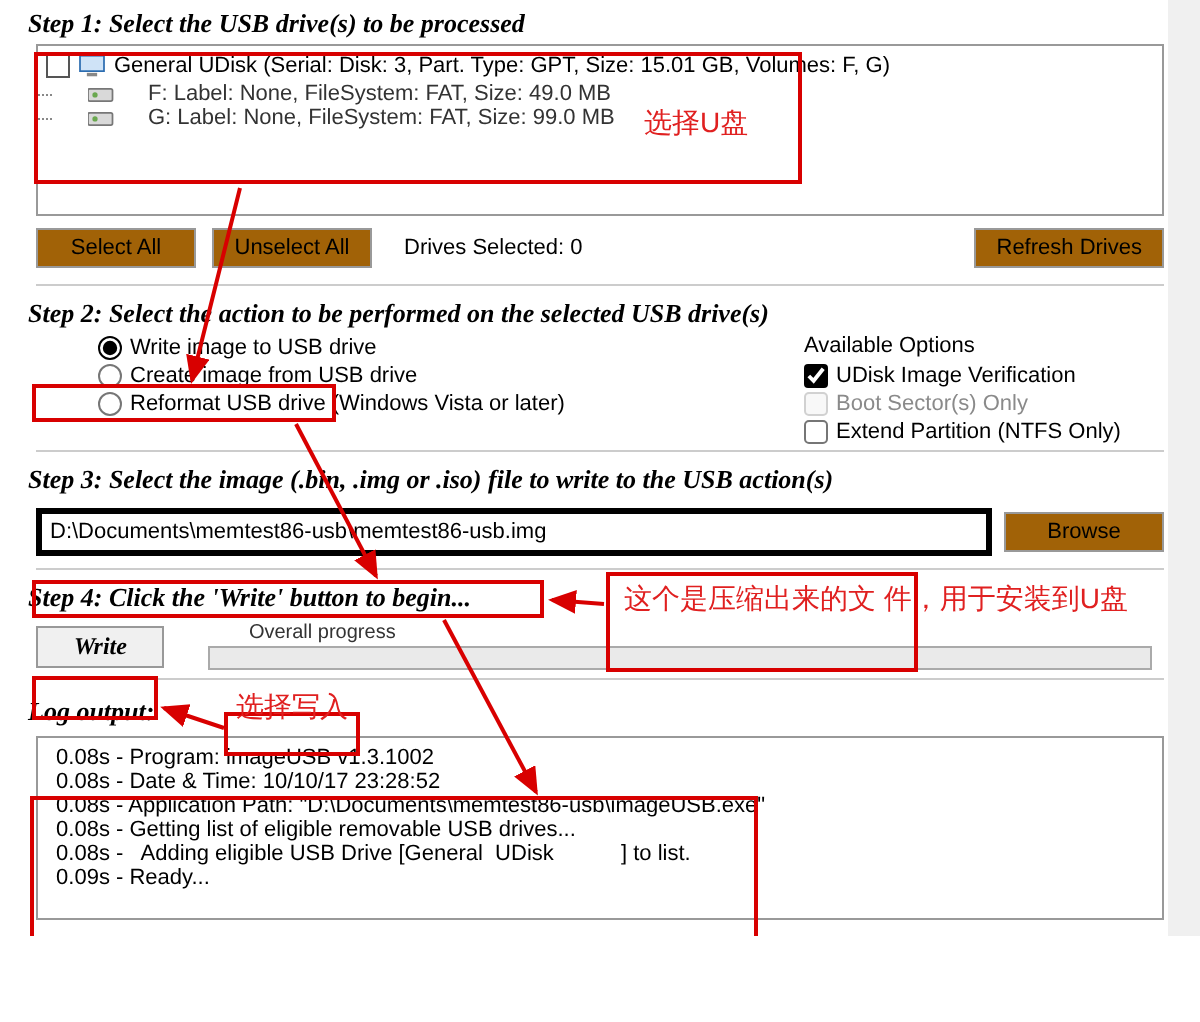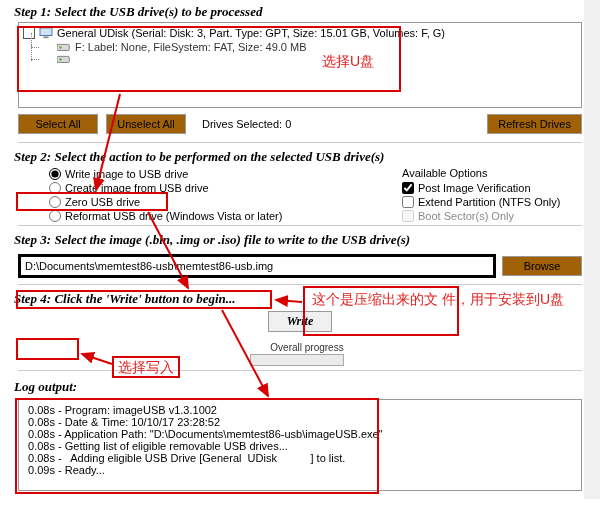--- a/index.html
+++ b/index.html
@@ -31,22 +31,22 @@
   }
   .tree-root {
     display: flex;
     align-items: center;
     gap: 4px;
     margin-bottom: 2px;
   }
   .tree-child {
     display: flex;
     align-items: center;
-    gap: 4px;
-    margin-left: 18px;
+    gap: 16px;
+    margin-left: 5px;
     color: #333;
     position: relative;
     padding-left: 16px;
   }
   .tree-child::before {
     content: "";
     position: absolute;
     left: -10px;
     top: 50%;
     width: 8px;
@@ -137,23 +137,22 @@
     flex: 1;
     font-family: inherit;
     font-size: 11px;
     padding: 3px 4px;
     border: 3px solid #000000;
     background: #fff;
   }
   .write-row {
     display: flex;
     align-items: center;
-    gap: 10px;
-    padding: 2px 4px;
-    flex-direction: column;
+    gap: 22px;
+    padding: 2px 18px;
   }
   button.write {
     font-family: "Segoe Script", "Comic Sans MS", cursive;
     font-style: italic;
     font-weight: bold;
     font-size: 12px;
     padding: 2px 18px;
     background: #f0f0f0;
     border: 1px solid #999;
     cursor: pointer;
@@ -229,20 +228,21 @@
         <rect x="0" y="3" width="14" height="7" rx="1" fill="#d9d9d9" stroke="#777"></rect>
         <circle cx="4" cy="6.5" r="1.5" fill="#6aa84f"></circle>
       </svg>
     <span>F: Label: None, FileSystem: FAT, Size: 49.0 MB</span>
   </div>
   <div class="tree-child">
     <svg class="drive-icon" viewBox="0 0 16 12">
         <rect x="0" y="3" width="14" height="7" rx="1" fill="#d9d9d9" stroke="#777"></rect>
         <circle cx="4" cy="6.5" r="1.5" fill="#6aa84f"></circle>
       </svg>
+    <span>G: Label: None, FileSystem: FAT, Size: 99.0 MB</span>
   </div>
 </div>
 <div class="btn-row">
   <button class="win">Select All</button>
   <button class="win">Unselect All</button>
   <span class="drives-selected">Drives Selected: 0</span>
   <span class="spacer"></span>
   <button class="win wide">Refresh Drives</button>
 </div>
 
@@ -254,47 +254,43 @@
     <label class="radio-row">
       <input type="radio" name="act" checked="" style="">
       <span>Write image to USB drive</span>
     </label>
     <label class="radio-row">
       <input type="radio" name="act" style="">
       <span>Create image from USB drive</span>
     </label>
     <label class="radio-row">
       <input type="radio" name="act" style="">
-      <span>Zero USB drive</span>
-    </label>
-    <label class="radio-row">
-      <input type="radio" name="act" style="">
       <span>Reformat USB drive (Windows Vista or later)</span>
     </label>
   </div>
   <div class="opts-box">
     <div class="opts-title">Available Options</div>
     <label class="chk-row">
       <input type="checkbox" checked="" style="">
-      <span>Post Image Verification</span>
+      <span>UDisk Image Verification</span>
+    </label>
+    <label class="chk-row disabled">
+      <input type="checkbox" disabled="" style="">
+      <span>Boot Sector(s) Only</span>
     </label>
     <label class="chk-row">
       <input type="checkbox" style="">
       <span>Extend Partition (NTFS Only)</span>
     </label>
-    <label class="chk-row disabled">
-      <input type="checkbox" disabled="" style="">
-      <span>Boot Sector(s) Only</span>
-    </label>
   </div>
 </div>
 
 <hr class="sep">
 
-<div class="step-title">Step 3: Select the image (.bin, .img or .iso) file to write to the USB drive(s)</div>
+<div class="step-title">Step 3: Select the image (.bin, .img or .iso) file to write to the USB action(s)</div>
 <div class="path-row">
   <input class="path" type="text" value="D:\Documents\memtest86-usb\memtest86-usb.img" style="">
   <button class="win">Browse</button>
 </div>
 
 <hr class="sep">
 
 <div class="step-title">Step 4: Click the 'Write' button to begin...</div>
 <div class="write-row">
   <button class="write">Write</button>
@@ -320,21 +316,21 @@
 <div class="anno" style="left:16px; top:192px; width:152px; height:19px;"></div>
 
 <div class="anno" style="left:16px; top:290px; width:256px; height:19px;"></div>
 
 <div class="anno" style="left:303px; top:286px; width:156px; height:50px;"></div>
 <div class="anno-text" style="left:312px; top:290px;">这个是压缩出来的文
 件，用于安装到U盘</div>
 
 <div class="anno" style="left:16px; top:338px; width:63px; height:22px;"></div>
 <div class="anno" style="left:112px; top:356px; width:68px; height:22px;"></div>
-<div class="anno-text" style="left:118px; top:358px;">选择写入</div>
+<div class="anno-text" style="left:118px; top:346px;font-family:Liberation Mono, monospace;">选择写入</div>
 
 <div class="anno" style="left:15px; top:398px; width:364px; height:96px;"></div>
 
 <svg class="anno-arrow" style="left:0;top:0;" width="600" height="511">
   <defs>
     <marker id="ah" markerWidth="8" markerHeight="8" refX="6" refY="3" orient="auto">
       <path d="M0,0 L7,3 L0,6 Z" fill="#d80000"></path>
     </marker>
   </defs>
 

